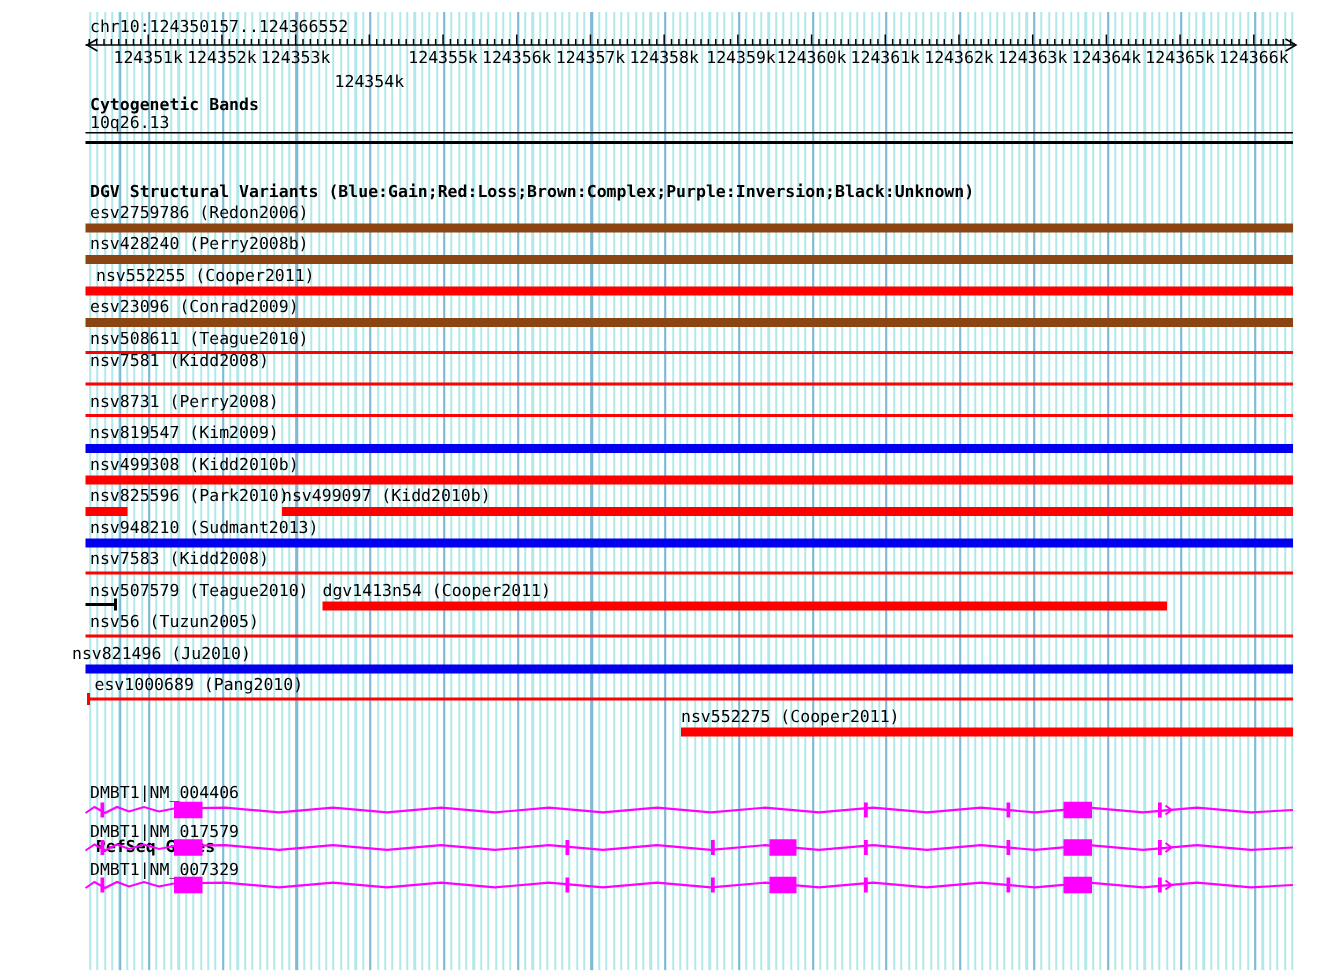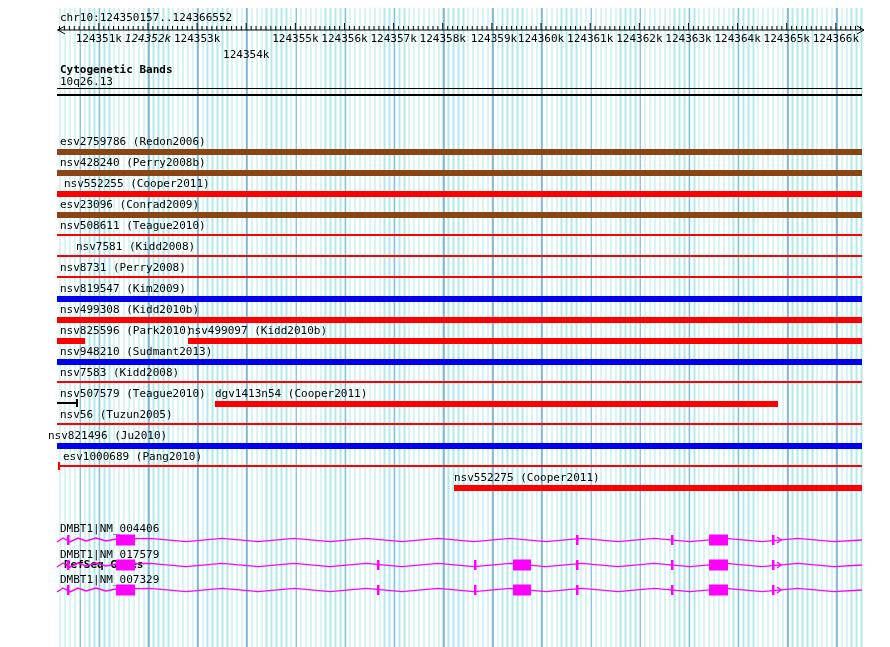--- a/index.html
+++ b/index.html
@@ -195,21 +195,21 @@
       <line x1="830.9627203415675" y1="30" x2="830.9627203415675" y2="26" stroke="#000" stroke-width="1"></line>
       <line x1="835.8764135407137" y1="30" x2="835.8764135407137" y2="23" stroke="#000" stroke-width="1"></line>
       <line x1="840.7901067398598" y1="30" x2="840.7901067398598" y2="26" stroke="#000" stroke-width="1"></line>
       <line x1="845.7037999390058" y1="30" x2="845.7037999390058" y2="26" stroke="#000" stroke-width="1"></line>
       <line x1="850.6174931381519" y1="30" x2="850.6174931381519" y2="26" stroke="#000" stroke-width="1"></line>
       <line x1="855.531186337298" y1="30" x2="855.531186337298" y2="26" stroke="#000" stroke-width="1"></line>
       <line x1="860.4448795364441" y1="30" x2="860.4448795364441" y2="26" stroke="#000" stroke-width="1"></line>
     </svg>
   <div id="ruler-labels">
       <div class="ticklabel" style="left: 98.8224px; top: 33px;">124351k</div>
-      <div class="ticklabel" style="left: 147.959px; top: 33px; font-style: italic;">124352k</div>
+      <div class="ticklabel" style="left: 147.959px; top: 33px;">124352k</div>
       <div class="ticklabel" style="left: 197.096px; top: 33px;">124353k</div>
       <div class="ticklabel" style="left: 246.233px; top: 33px; margin-top: 16px;">124354k</div>
       <div class="ticklabel" style="left: 295.37px; top: 33px;">124355k</div>
       <div class="ticklabel" style="left: 344.507px; top: 33px;">124356k</div>
       <div class="ticklabel" style="left: 393.644px; top: 33px;">124357k</div>
       <div class="ticklabel" style="left: 442.781px; top: 33px;">124358k</div>
       <div class="ticklabel" style="left: 494px; top: 33px;">124359k</div>
       <div class="ticklabel" style="left: 541.055px; top: 33px;">124360k</div>
       <div class="ticklabel" style="left: 590.192px; top: 33px;">124361k</div>
       <div class="ticklabel" style="left: 639.329px; top: 33px;">124362k</div>
@@ -217,33 +217,34 @@
       <div class="ticklabel" style="left: 737.603px; top: 33px;">124364k</div>
       <div class="ticklabel" style="left: 786.739px; top: 33px;">124365k</div>
       <div class="ticklabel" style="left: 835.876px; top: 33px;">124366k</div>
     </div>
 
   <div class="abs sec-title" style="left:60px;top:64px;">Cytogenetic Bands</div>
   <div class="abs lbl" style="left:60px;top:76px;">10q26.13</div>
   <div class="hline" style="left:57px;top:88px;width:805px;height:1px;"></div>
   <div class="hline" style="left:57px;top:94px;width:805px;height:2px;"></div>
 
+  <div class="abs sec-title" style="left:60px;top:122px;">DGV Structural Variants (Blue:Gain;Red:Loss;Brown:Complex;Purple:Inversion;Black:Unknown)</div>
 
   <div id="dgv-tracks">
       <div class="abs lbl" style="left: 60px; top: 136px;">esv2759786 (Redon2006)</div>
       <div class="bar" style="left: 57px; top: 149px; width: 805px; height: 6px; background: rgb(139, 69, 19);"></div>
       <div class="abs lbl" style="left: 60px; top: 157px;">nsv428240 (Perry2008b)</div>
       <div class="bar" style="left: 57px; top: 170px; width: 805px; height: 6px; background: rgb(139, 69, 19);"></div>
       <div class="abs lbl" style="left: 64px; top: 178px; text-align: right;">nsv552255 (Cooper2011)</div>
       <div class="bar" style="left: 57px; top: 191px; width: 805px; height: 6px; background: rgb(255, 0, 0);"></div>
       <div class="abs lbl" style="left: 60px; top: 199px; text-align: center;">esv23096 (Conrad2009)</div>
       <div class="bar" style="left: 57px; top: 212px; width: 805px; height: 6px; background: rgb(139, 69, 19);"></div>
       <div class="abs lbl" style="left: 60px; top: 220px;">nsv508611 (Teague2010)</div>
       <div class="bar" style="left: 57px; top: 234px; width: 805px; height: 2px; background: rgb(255, 0, 0);"></div>
-      <div class="abs lbl" style="left: 60px; top: 241px; padding-left: 16px;">nsv7581 (Kidd2008)</div>
+      <div class="abs lbl" style="left: 60px; top: 235px;">nsv7581 (Kidd2008)</div>
       <div class="bar" style="left: 57px; top: 255px; width: 805px; height: 2px; background: rgb(255, 0, 0);"></div>
       <div class="abs lbl" style="left: 60px; top: 262px;">nsv8731 (Perry2008)</div>
       <div class="bar" style="left: 57px; top: 276px; width: 805px; height: 2px; background: rgb(255, 0, 0);"></div>
       <div class="abs lbl" style="left: 60px; top: 283px;">nsv819547 (Kim2009)</div>
       <div class="bar" style="left: 57px; top: 296px; width: 805px; height: 6px; background: rgb(0, 0, 238);"></div>
       <div class="abs lbl" style="left: 60px; top: 304px;">nsv499308 (Kidd2010b)</div>
       <div class="bar" style="left: 57px; top: 317px; width: 805px; height: 6px; background: rgb(255, 0, 0);"></div>
       <div class="abs lbl" style="left: 60px; top: 325px;">nsv825596 (Park2010)</div>
       <div class="bar" style="left: 57px; top: 338px; width: 28px; height: 6px; background: rgb(255, 0, 0);"></div>
       <div class="abs lbl" style="left: 188px; top: 325px;">nsv499097 (Kidd2010b)</div>

